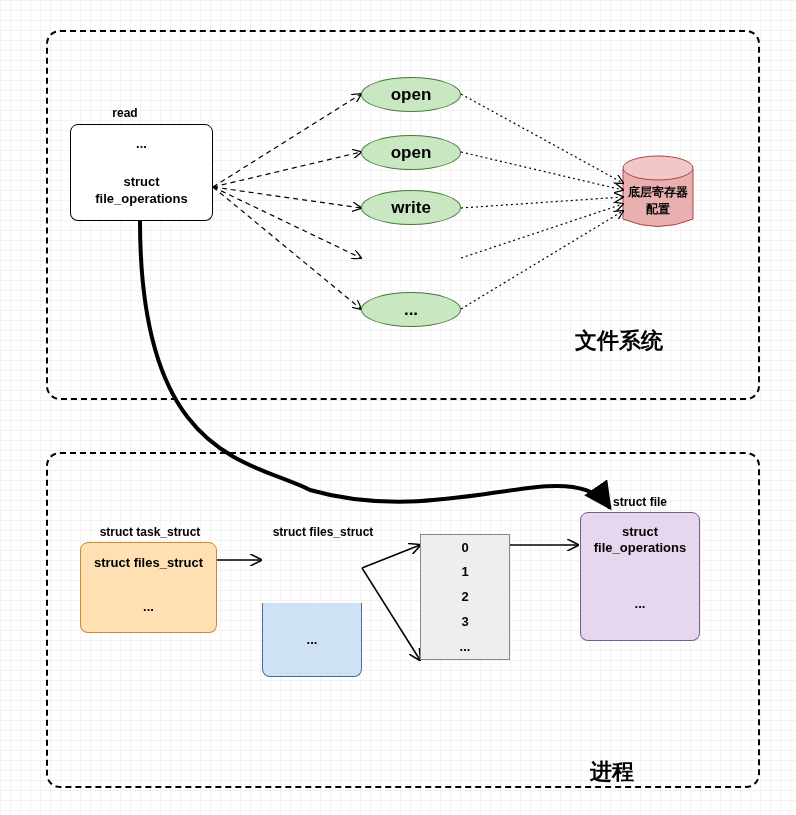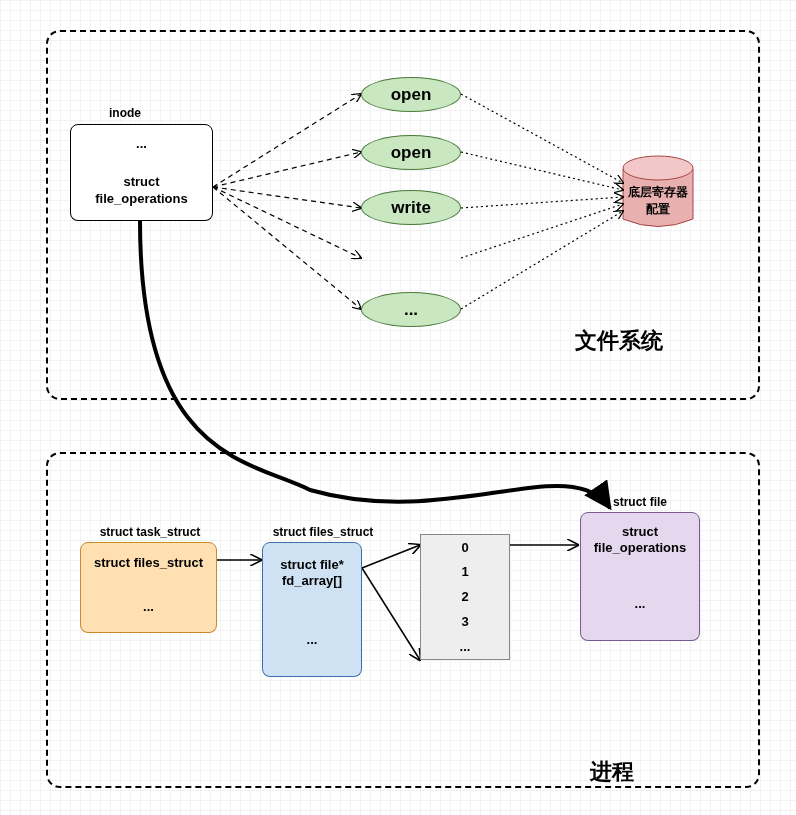--- a/index.html
+++ b/index.html
@@ -128,43 +128,41 @@
     <path d="M140,221 C140,460 250,460 310,490 C450,530 570,450 610,508" fill="none" stroke="#000" stroke-width="4" marker-end="url(#arrow-solid)"></path>
 
     <line x1="217" y1="560" x2="261" y2="560" stroke="#000" stroke-width="1.5" fill="none" marker-end="url(#arrow-open)"></line>
 
     <line x1="362" y1="568" x2="420" y2="545" stroke="#000" stroke-width="1.5" fill="none" marker-end="url(#arrow-open)"></line>
     <line x1="362" y1="568" x2="420" y2="660" stroke="#000" stroke-width="1.5" fill="none" marker-end="url(#arrow-open)"></line>
 
     <line x1="510" y1="545" x2="578" y2="545" stroke="#000" stroke-width="1.5" fill="none" marker-end="url(#arrow-open)"></line>
   </svg>
 
-  <div class="small-label" style="left:95px; top:106px; width:60px;">inode</div>
+  <div class="small-label" style="left:95px; top:106px; width:60px;">read</div>
   <div class="inode-box" style="left:70px; top:124px; width:143px; height:38px; border-top-left-radius:8px; border-top-right-radius:8px;">...</div>
   <div class="inode-box" style="left:70px; top:161px; width:143px; height:60px; border-top:none; border-bottom-left-radius:8px; border-bottom-right-radius:8px; white-space:pre-line; line-height:1.25;">struct
 file_operations</div>
 
   <div class="oval" style="left:361px; top:77px;  width:100px; height:35px;">open</div>
   <div class="oval" style="left:361px; top:135px; width:100px; height:35px;">open</div>
   <div class="oval" style="left:361px; top:190px; width:100px; height:35px;">write</div>
   <div class="oval" style="left:361px; top:292px; width:100px; height:35px;">...</div>
 
   <div class="cyl-label" style="left:623px; top:184px; width:70px;">底层寄存器配置</div>
 
   <div class="section-title" style="left:575px; top:290px;margin-top:36px;">文件系统</div>
 
   <div class="section-title" style="left:590px; top:715px;margin-top:42px;">进程</div>
 
   <div class="small-label" style="left:85px; top:525px; width:130px;">struct task_struct</div>
   <div class="rect orange" style="left:80px; top:542px; width:137px; height:40px; border-top-left-radius:8px; border-top-right-radius:8px;">struct files_struct</div>
   <div class="rect orange" style="left:80px; top:581px; width:137px; height:52px; border-top:none; border-bottom-left-radius:8px; border-bottom-right-radius:8px;">...</div>
 
   <div class="small-label" style="left:263px; top:525px; width:120px;">struct files_struct</div>
-  <div class="rect blue" style="left:262px; top:542px; width:100px; height:62px; border-top-left-radius:8px; border-top-right-radius:8px; white-space:pre-line; line-height:1.25;">struct file*
-fd_array[]</div>
   <div class="rect blue" style="left:262px; top:603px; width:100px; height:74px; border-top:none; border-bottom-left-radius:8px; border-bottom-right-radius:8px;">...</div>
 
   <div class="rect grey" style="left:420px; top:534px; width:90px; height:26px;">0</div>
   <div class="rect grey" style="left:420px; top:559px; width:90px; height:26px; border-top:none;">1</div>
   <div class="rect grey" style="left:420px; top:584px; width:90px; height:26px; border-top:none;">2</div>
   <div class="rect grey" style="left:420px; top:609px; width:90px; height:26px; border-top:none;">3</div>
   <div class="rect grey" style="left:420px; top:634px; width:90px; height:26px; border-top:none;">...</div>
 
   <div class="small-label" style="left:600px; top:495px; width:80px;">struct file</div>
   <div class="rect purple" style="left:580px; top:512px; width:120px; height:56px; border-top-left-radius:8px; border-top-right-radius:8px; white-space:pre-line; line-height:1.25;">struct

